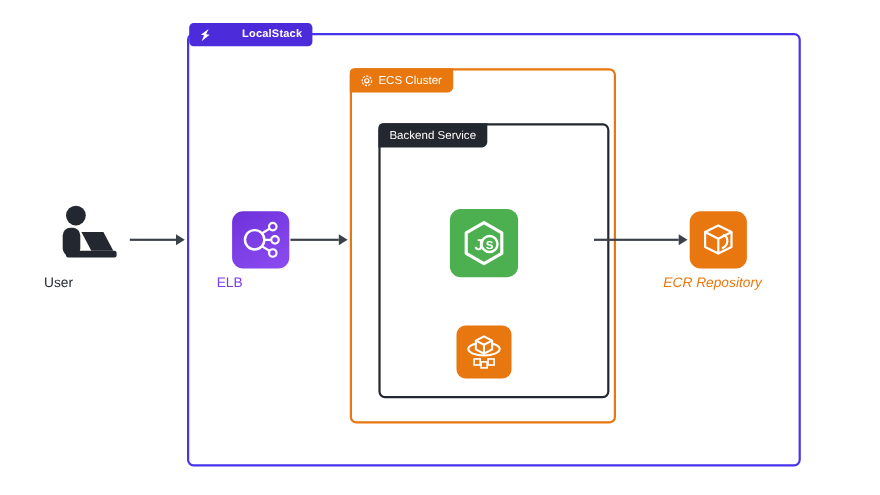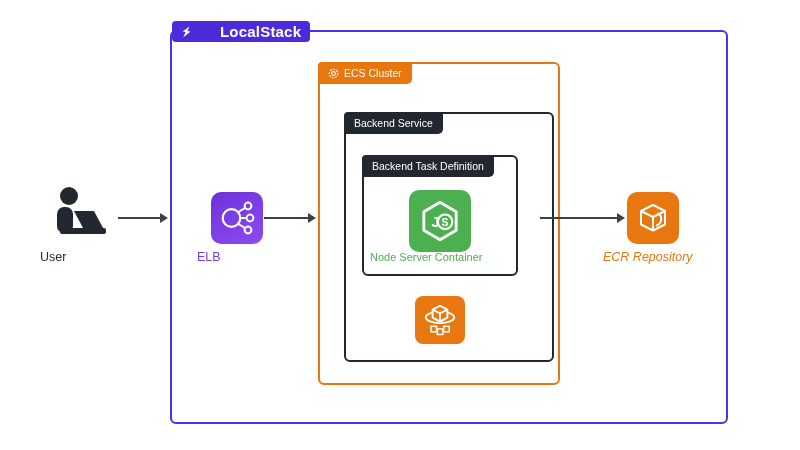--- a/index.html
+++ b/index.html
@@ -22,21 +22,21 @@
   .box.dark{ border:2px solid var(--dark); }
 
   .tab{ position:absolute; display:flex; align-items:center; gap:5px;
     color:#fff; white-space:nowrap; z-index:3; }
   .tab.inner{ left:-2px; top:-2px; height:22px; padding:0 10px;
     font-size:10.5px; font-weight:500; border-radius:4px 0 5px 0; }
   .tab.orange-bg{ background:var(--orange); }
   .tab.dark-bg{ background:var(--dark); }
   .localstack-tab{ left:0px; top:-11px; height:21px; padding:0 9px;
     background:var(--ls-purple); border-radius:4px;
-    font-size:15px; font-weight:bold; letter-spacing:.2px;gap:28px; }
+    font-size:10px; font-weight:bold; letter-spacing:.2px;gap:28px; }
 
   .icon-sq{ position:absolute; display:flex; align-items:center; justify-content:center;
     border-radius:10px; z-index:2; }
   .icon-green{ background:var(--node-green); }
   .icon-orange{ background:var(--orange); }
   .icon-elb{ background:linear-gradient(150deg,#6E31D9 0%,#8C4CF2 100%); }
 
   .node-label{ position:absolute; text-align:left; font-size:12.5px; z-index:2; }
   .lbl-dark{ color:#262B33; }
   .lbl-purple{ color:var(--elb-text); }
@@ -71,35 +71,29 @@
       <span>ECS Cluster</span>
     </div>
   </div>
 
   <div class="box dark" style="left:344px; top:112px; width:210px; height:250px;">
     <div class="tab inner dark-bg">
       <span>Backend Service</span>
     </div>
   </div>
 
-  <div class="box dark" style="left:362px; top:155px; width:156px; height:121px;">
-    <div class="tab inner dark-bg">
-      <span>Backend Task Definition</span>
-    </div>
-  </div>
 
   <div class="icon-sq icon-green" style="left:409px; top:190px; width:62px; height:62px;">
     <svg width="44" height="44" viewBox="0 0 40 40">
       <path d="M20 3 L34.7 11.5 V28.5 L20 37 L5.3 28.5 V11.5 Z" fill="none" stroke="#ffffff" stroke-width="2.6" stroke-linejoin="round"></path>
       <text x="12.2" y="25.6" fill="#ffffff" font-family="Liberation Sans, sans-serif" font-size="13" font-weight="bold">J</text>
       <circle cx="24.6" cy="20.7" r="6.6" fill="none" stroke="#ffffff" stroke-width="2"></circle>
       <text x="24.6" y="24.6" fill="#ffffff" text-anchor="middle" font-family="Liberation Sans, sans-serif" font-size="9.5" font-weight="bold">S</text>
     </svg>
   </div>
-  <div class="node-label lbl-green" style="left:370px; top:251px; width:140px;">Node Server Container</div>
 
   <div class="icon-sq icon-orange" style="left:415px; top:296px; width:50px; height:48px; border-radius:8px;">
     <svg width="38" height="38" viewBox="0 0 36 36">
       <ellipse cx="18" cy="15.5" rx="13.5" ry="5.5" fill="none" stroke="#ffffff" stroke-width="1.8"></ellipse>
       <path d="M18 4.5 L25 8.2 V15.8 L18 19.5 L11 15.8 V8.2 Z" fill="#E8770F" stroke="#ffffff" stroke-width="1.8" stroke-linejoin="round"></path>
       <path d="M11 8.2 L18 11.8 L25 8.2 M18 11.8 V19.5" fill="none" stroke="#ffffff" stroke-width="1.8"></path>
       <rect x="9.5" y="24" width="5.2" height="5.2" fill="#E8770F" stroke="#ffffff" stroke-width="1.4"></rect>
       <rect x="15.5" y="26.5" width="5.2" height="5.2" fill="#E8770F" stroke="#ffffff" stroke-width="1.4"></rect>
       <rect x="21.5" y="24" width="5.2" height="5.2" fill="#E8770F" stroke="#ffffff" stroke-width="1.4"></rect>
     </svg>

